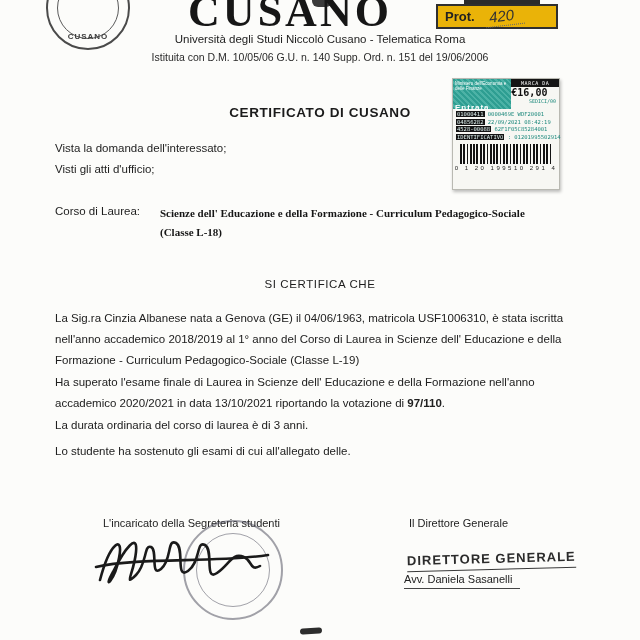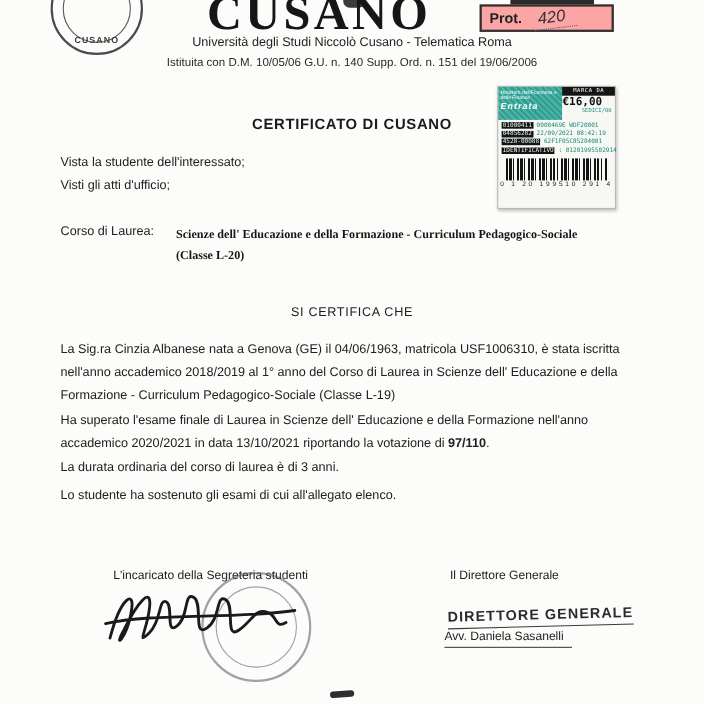--- a/index.html
+++ b/index.html
@@ -17,35 +17,35 @@
   
   .crest{position:absolute;left:312px;top:-6px;width:20px;height:13px;background:#3b3b3b;
     border-radius:0 0 6px 6px;}
   .logo{position:absolute;left:0;right:60px;top:-14px;text-align:center;
     font-family:"Liberation Serif",serif;font-weight:bold;font-size:44px;
     letter-spacing:3px;color:#161616;}
   
   .mod-bar{position:absolute;right:100px;top:0;width:76px;height:7px;background:#2b2b2b;}
   .prot-box{position:absolute;right:82px;top:4px;width:104px;height:21px;
     border:2px solid #2f2f2f;display:flex;align-items:center;padding:0 7px;gap:10px;
-    background:#fca5a5;}
+    background:#eab308;}
   .prot-label{font-weight:bold;font-size:13px;color:#222;}
   .prot-number{font-style:italic;font-size:15px;color:#333;transform:rotate(-7deg);
     border-bottom:1px dotted #666;padding:0 10px 1px 4px;}
   
   .uni-line{position:absolute;top:33px;left:0;right:0;text-align:center;font-size:11.5px;color:#222;}
   .found-line{position:absolute;top:51px;left:0;right:0;text-align:center;font-size:10.5px;color:#2a2a2a;}
   
   .bollo{position:absolute;left:452px;top:78px;width:106px;height:110px;
     background:#f7f7f3;border:1px solid #b9b9b2;box-shadow:1px 2px 3px rgba(0,0,0,.25);
     font-family:"DejaVu Sans Mono",monospace;}
   .bollo-top{display:flex;height:30px;}
   .bollo-ministry{width:55%;background:repeating-linear-gradient(45deg,#2e9e92 0 2px,#4cb2a6 2px 4px);
     color:#fff;font-size:4.5px;line-height:5px;padding:2px 2px;font-family:"Liberation Sans",sans-serif;}
-  .bollo-entrata{font-style:italic;font-weight:bold;font-size:8px;margin-top:3px;letter-spacing:1px;}
+  .bollo-entrata{font-weight:bold;font-size:8px;margin-top:14px;letter-spacing:1px;}
   .bollo-right{width:45%;display:flex;flex-direction:column;align-items:stretch;}
   .bollo-title{background:#151515;color:#fff;font-size:5px;text-align:center;
     line-height:8px;height:8px;letter-spacing:.5px;}
   .bollo-amount{font-weight:bold;font-size:10px;text-align:right;padding-right:16px;color:#111;}
   .bollo-words{font-size:5px;text-align:right;padding-right:3px;color:#1f8a7e;}
   .bollo-rows{padding:2px 3px 0 3px;}
   .bollo-row{font-size:5.5px;line-height:7.5px;color:#1f8a7e;white-space:nowrap;}
   .chip{background:#141414;color:#dff2ef;padding:0 1px;}
   .barcode{height:20px;margin:3px 7px 0 7px;
     background-image:repeating-linear-gradient(90deg,#121212 0px,#121212 1.5px,transparent 1.5px,transparent 3px,#121212 3px,#121212 5px,transparent 5px,transparent 6.5px,#121212 6.5px,#121212 7.5px,transparent 7.5px,transparent 10px);}
@@ -122,37 +122,37 @@
       <div class="bollo-row"><span class="chip">04856282</span><span> 22/09/2021 08:42:19</span></div>
       <div class="bollo-row"><span class="chip">4528-00088</span><span> 62F1F05C85284001</span></div>
       <div class="bollo-row"><span class="chip">IDENTIFICATIVO</span><span> : 01201995502914</span></div>
     </div>
     <div class="barcode"></div>
     <div class="barcode-num">0 1 20 199510 291 4</div>
   </div>
 
   <div class="doc-title">CERTIFICATO DI CUSANO</div>
 
-  <div class="vista">Vista la studente dell'interessato;</div>
+  <div class="vista">Vista la domanda dell'interessato;</div>
   <div class="visti">Visti gli atti d'ufficio;</div>
 
   <div class="corso-label">Corso di Laurea:</div>
   <div class="corso-value">
     <div>Scienze dell' Educazione e della Formazione  - Curriculum Pedagogico-Sociale</div>
-    <div>(Classe L-20)</div>
+    <div>(Classe L-18)</div>
   </div>
 
   <div class="certifica">SI CERTIFICA CHE</div>
 
   <div class="para p1">La Sig.ra Cinzia Albanese nata a Genova (GE) il 04/06/1963, matricola USF1006310, è stata iscritta nell'anno accademico 2018/2019 al 1° anno del Corso di Laurea in Scienze dell' Educazione e della Formazione - Curriculum Pedagogico-Sociale (Classe L-19)</div>
   <div class="para p2">
     <span>Ha superato l'esame finale di Laurea in Scienze dell' Educazione e della Formazione nell'anno accademico 2020/2021 in data 13/10/2021 riportando la votazione di </span><span class="grade">97/110</span><span>.</span>
   </div>
   <div class="para p3">La durata ordinaria del corso di laurea è di 3 anni.</div>
-  <div class="para p4">Lo studente ha sostenuto gli esami di cui all'allegato elenco.</div>
+  <div class="para p4">Lo studente ha sostenuto gli esami di cui all'allegato delle.</div>
 
   <div class="left-title">L'incaricato della Segreteria studenti</div>
   <div class="seal-footer">
     <div class="inner"></div>
   </div>
   <svg class="signature" viewBox="0 0 180 75" xmlns="http://www.w3.org/2000/svg">
     <g fill="none" stroke="#1a1a1a" stroke-width="2.6" stroke-linecap="round">
       <path d="M8 52 C 18 14, 32 6, 27 30 C 23 52, 10 64, 21 44 C 33 20, 46 4, 44 24 C 42 45, 31 60, 44 47 C 55 36, 52 16, 59 19 C 66 22, 58 50, 69 41 C 80 32, 75 10, 84 15 C 93 20, 83 52, 96 43 C 109 34, 104 12, 113 17 C 122 22, 112 54, 125 45 C 138 36, 140 24, 152 29 C 160 32, 158 44, 168 38"></path>
       <path d="M4 39 C 45 29, 125 35, 176 27"></path>
     </g>

